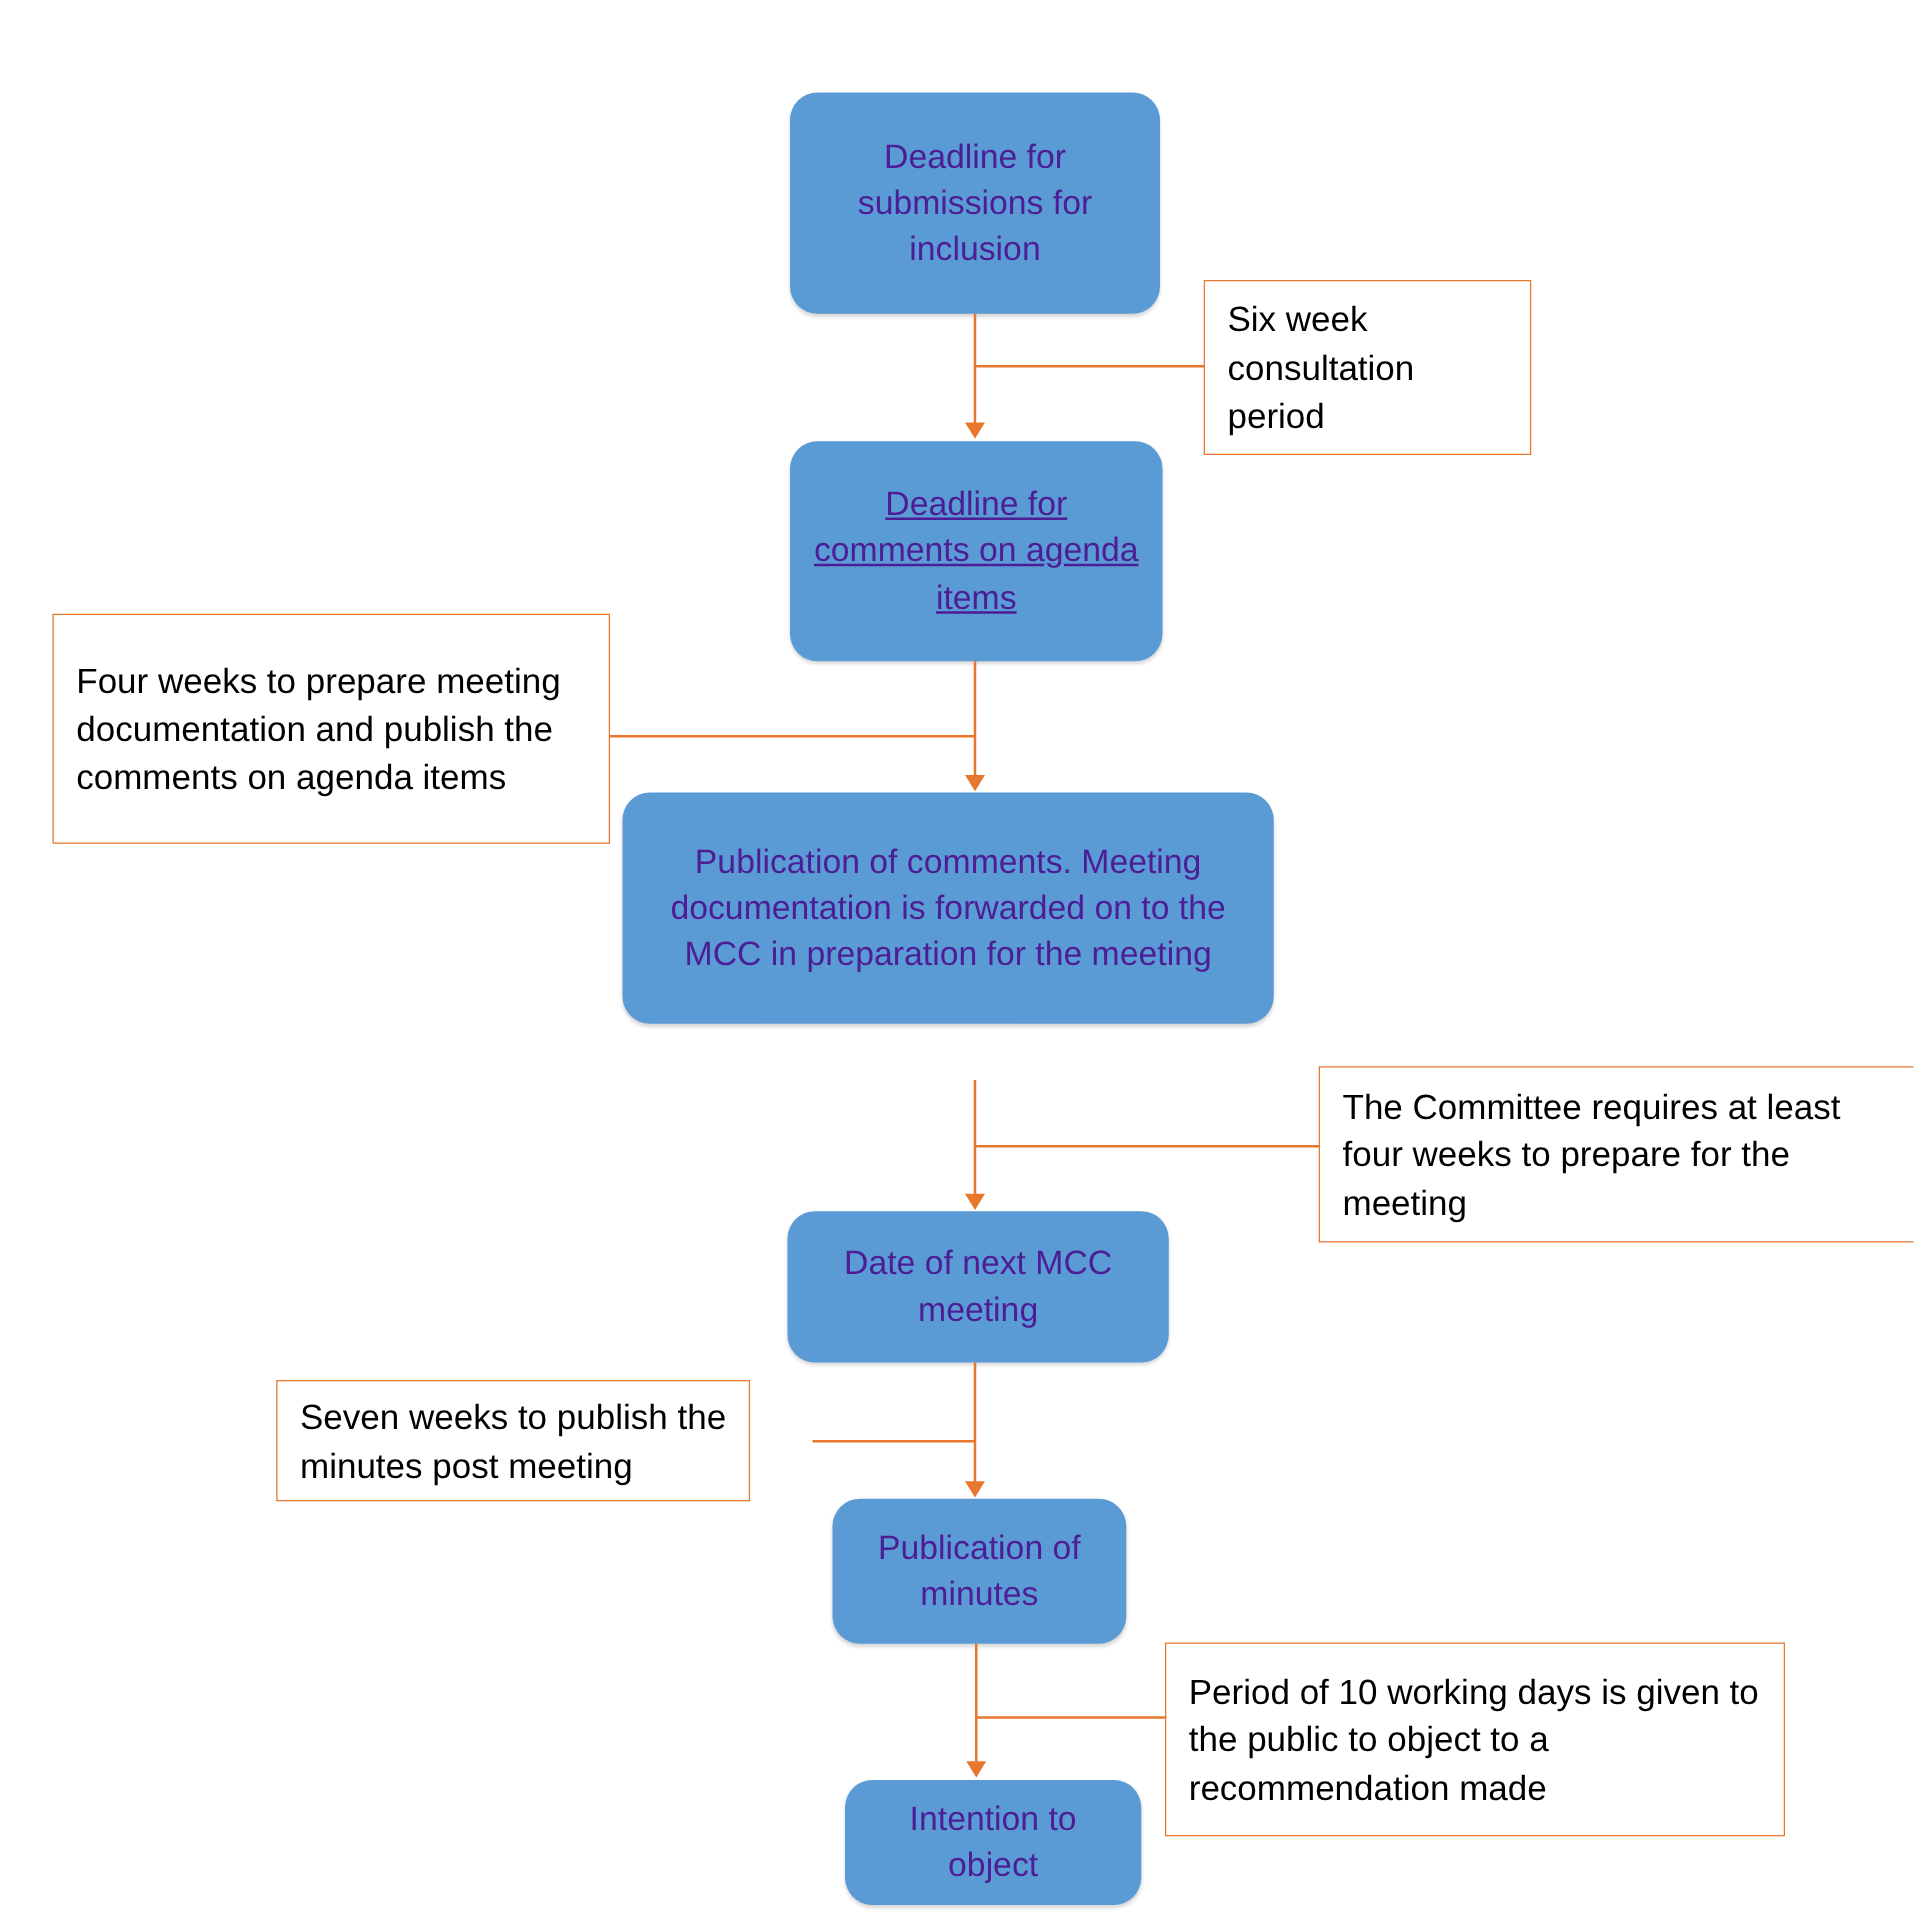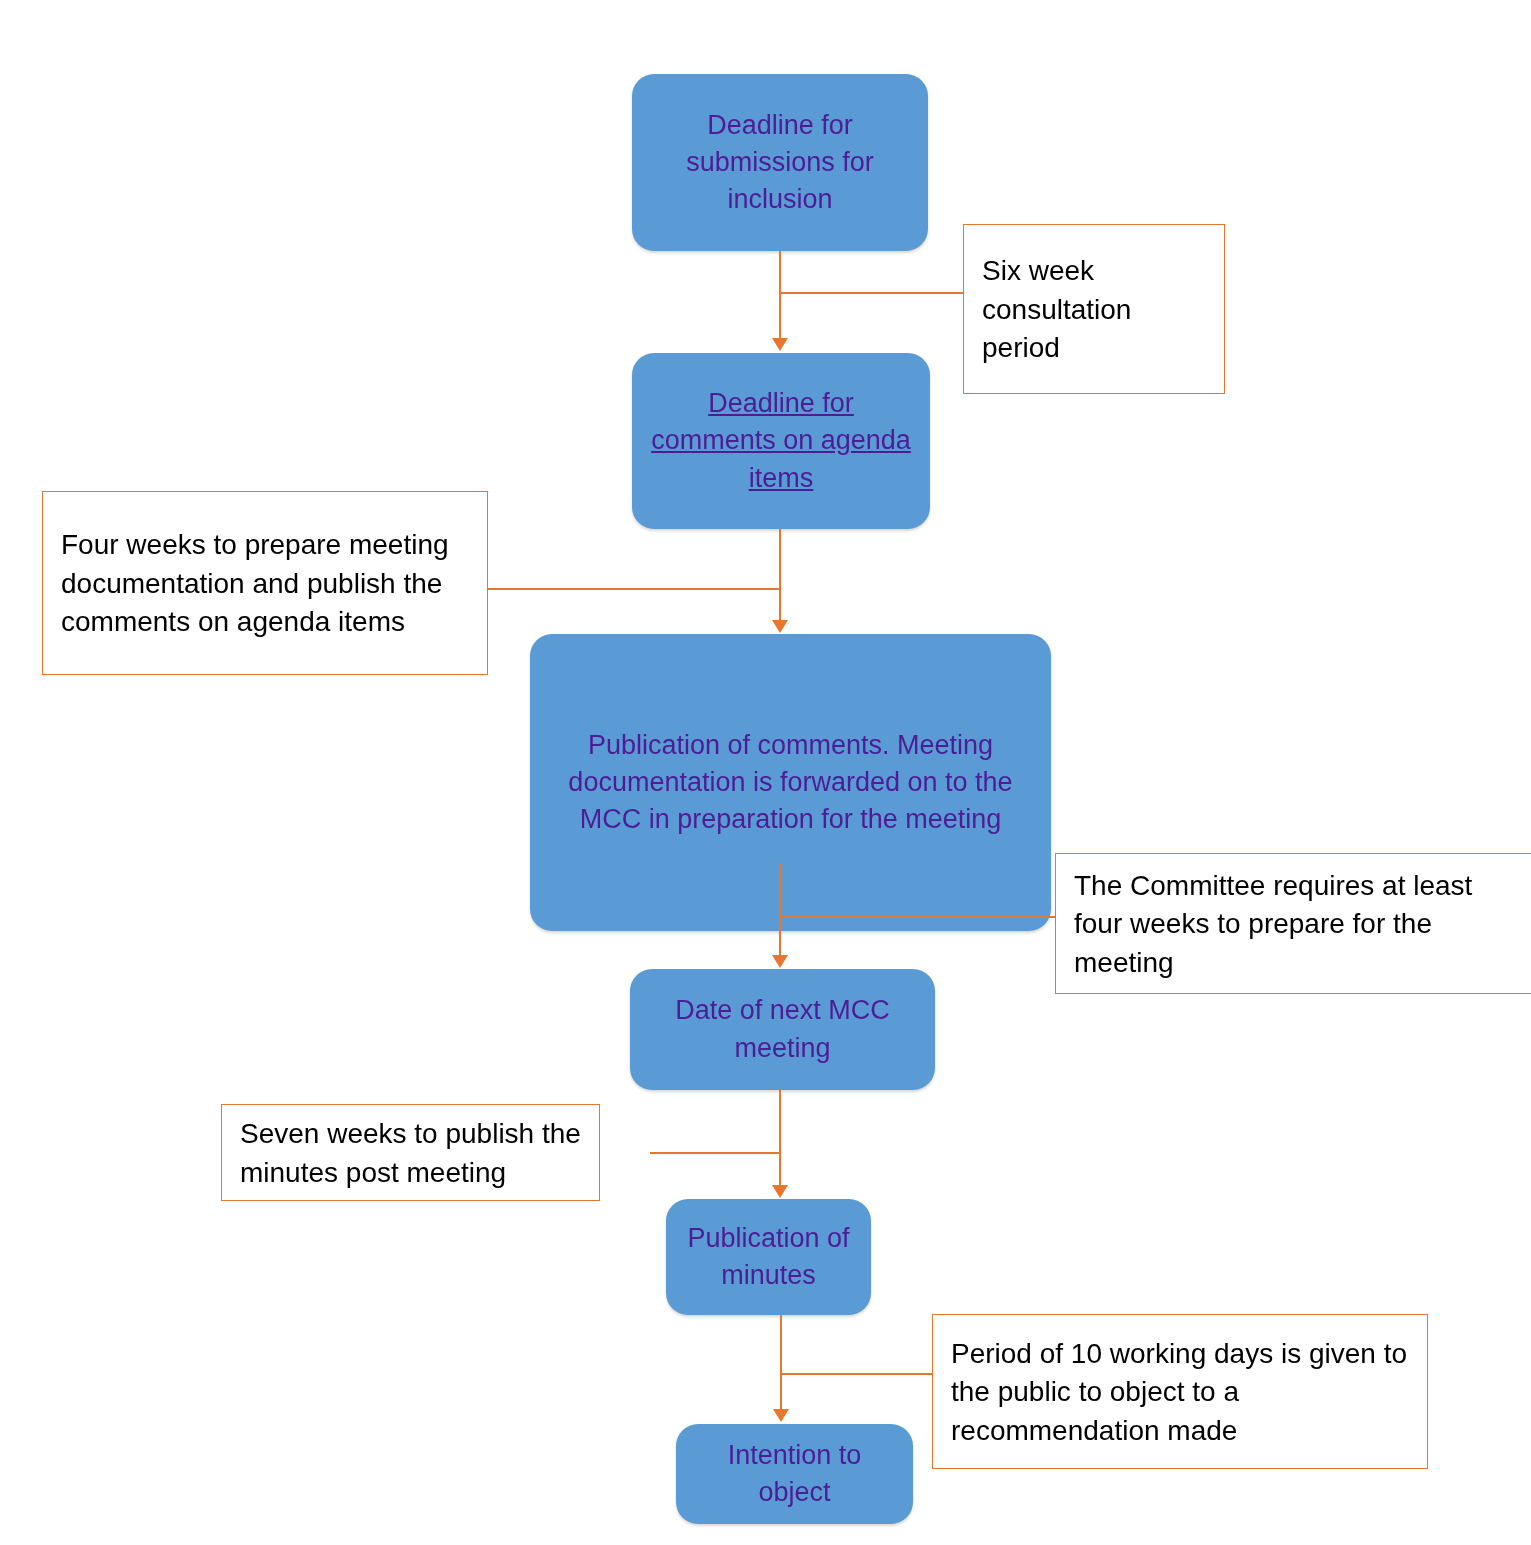--- a/index.html
+++ b/index.html
@@ -76,37 +76,37 @@
 <div id="canvas">
 
   <div class="node" style="left:632px; top:74px; width:296px; height:177px;">
     <span class="label">Deadline for submissions for inclusion</span>
   </div>
 
   <div class="node" style="left:632px; top:353px; width:298px; height:176px;text-decoration:underline;">
     <span class="label">Deadline for comments on agenda items</span>
   </div>
 
-  <div class="node" style="left:530px; top:634px; width:521px; height:297px;">
+  <div class="node" style="left:498px; top:634px; width:521px; height:185px;">
     <span class="label">Publication of comments. Meeting documentation is forwarded on to the MCC in preparation for the meeting</span>
   </div>
 
   <div class="node" style="left:630px; top:969px; width:305px; height:121px;">
     <span class="label">Date of next MCC meeting</span>
   </div>
 
-  <div class="node" style="left:666px; top:1199px; width:205px; height:116px;">
+  <div class="node" style="left:666px; top:1199px; width:235px; height:116px;">
     <span class="label">Publication of minutes</span>
   </div>
 
   <div class="node" style="left:676px; top:1424px; width:237px; height:100px;">
     <span class="label">Intention to object</span>
   </div>
 
-  <div class="callout" style="left:963px; top:224px; width:262px; height:170px;">
+  <div class="callout" style="left:963px; top:224px; width:262px; height:140px;">
     <span class="label">Six week consultation period</span>
   </div>
 
   <div class="callout" style="left:42px; top:491px; width:446px; height:184px;">
     <span class="label">Four weeks to prepare meeting documentation and publish the comments on agenda items</span>
   </div>
 
   <div class="callout" style="left:1055px; top:853px; width:478px; height:141px;">
     <span class="label">The Committee requires at least four weeks to prepare for the meeting</span>
   </div>

